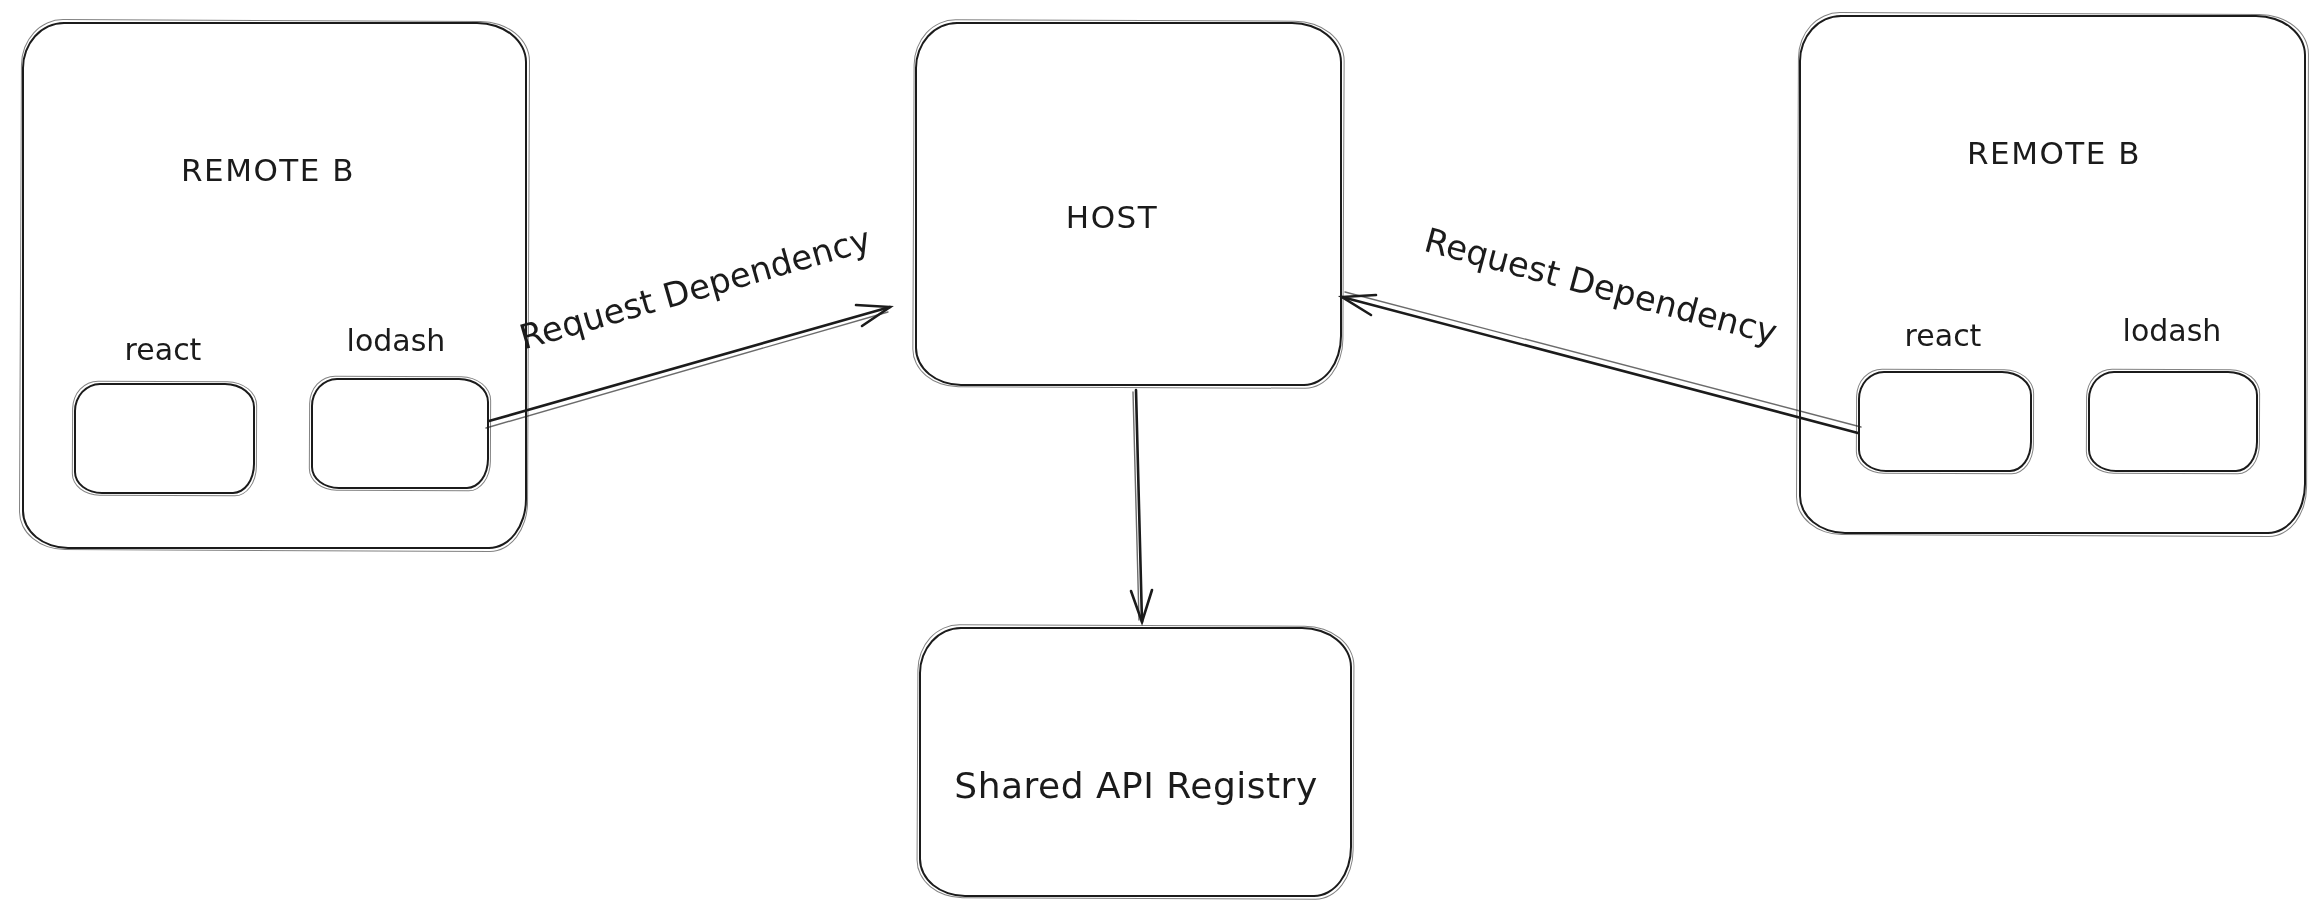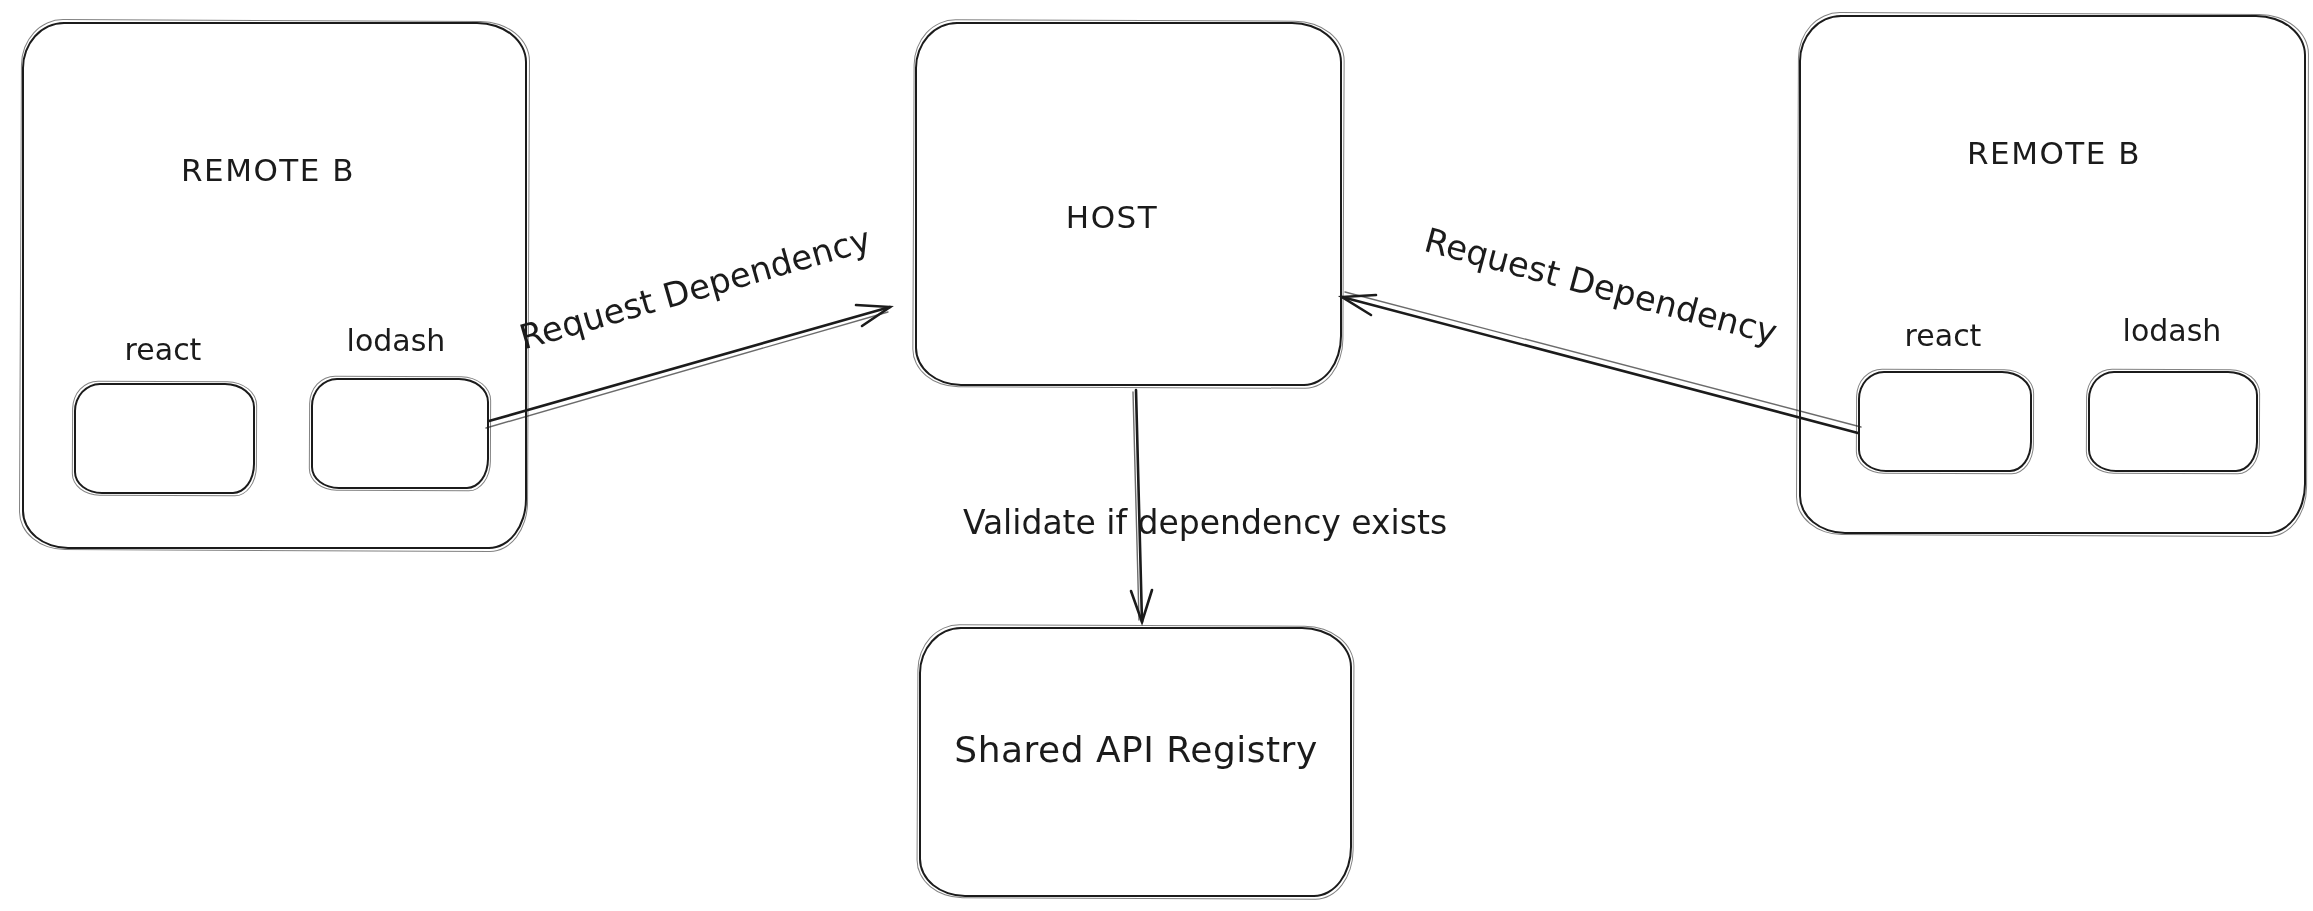--- a/index.html
+++ b/index.html
@@ -62,20 +62,21 @@
   .edge-label.right-req {
     transform: translate(-50%, -50%) rotate(15deg);
   }
   .edge-label.validate {
     transform: translate(-50%, -50%);
     font-size: 33px;
   }
   .registry-title {
     font-size: 36px;
     letter-spacing: 0.5px;
+    margin-top: 36px;
   }
   #arrow-layer {
     position: absolute;
     top: 0;
     left: 0;
     width: 2313px;
     height: 911px;
     pointer-events: none;
   }
   #arrow-layer path, #arrow-layer line {
@@ -131,15 +132,14 @@
   <div class="sketch-box small-node" style="left:1858px; top:371px; width:174px; height:101px;"></div>
 
   <div class="pkg-label" style="left:2172px; top:330px;">lodash</div>
   <div class="sketch-box small-node" style="left:2088px; top:371px; width:170px; height:101px;"></div>
 
   <div class="sketch-box big-node" style="left:919px; top:627px; width:433px; height:270px;"></div>
   <div class="node-title registry-title" style="left:1136px; top:749px;">Shared API Registry</div>
 
   <div class="edge-label left-req" style="left:695px; top:288px;">Request Dependency</div>
   <div class="edge-label right-req" style="left:1601px; top:286px;">Request Dependency</div>
-  <div class="edge-label validate" style="left:1205px; top:522px;">Validate if dependency exists</div>
 
 </div>
 
 </body></html>

